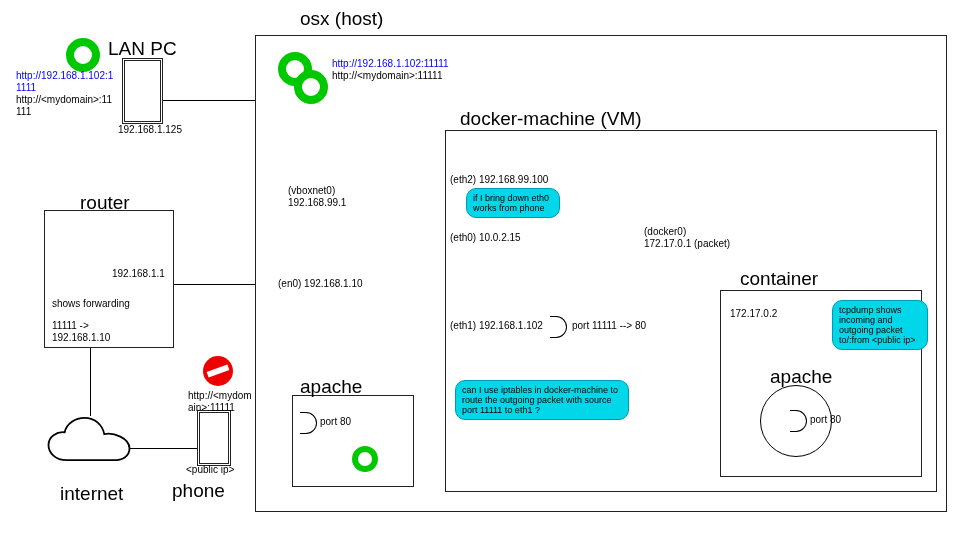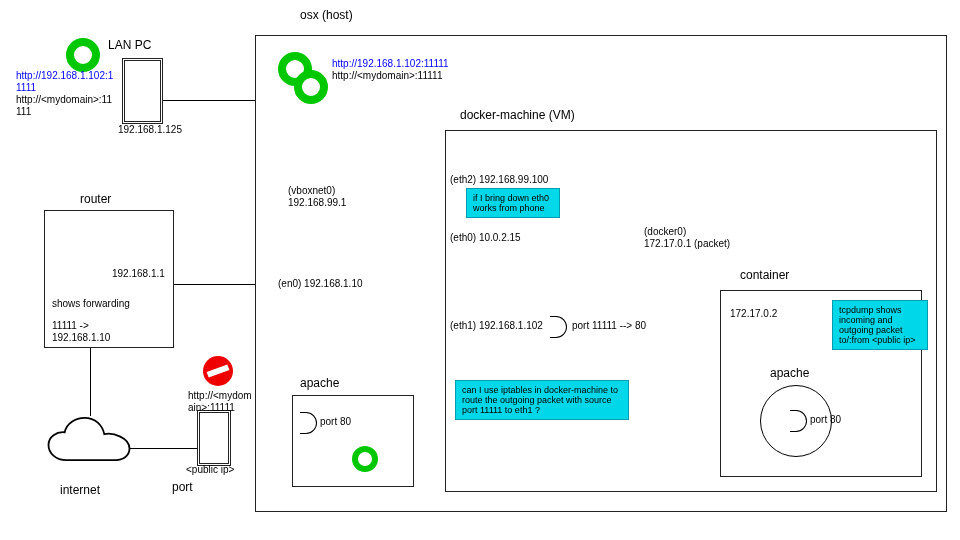--- a/index.html
+++ b/index.html
@@ -1,25 +1,25 @@
 <!DOCTYPE html>
 <html><head>
 <meta charset="utf-8">
 <style>
   html,body{margin:0;padding:0;width:960px;height:540px;font-family:Arial,Helvetica,sans-serif;font-size:10px;color:#000;background:#fff;overflow:hidden}
   .abs{position:absolute}
   .box{border:1px solid #222;background:#fff}
-  .title{font-size:12px}
+  .title{font-size:19px}
   .small{font-size:10px;line-height:1.2}
   .link{color:#00f;}
   .donut{border-radius:50%;border:8px solid #00c800;background:#fff}
   .donut-sm{border-radius:50%;border:6px solid #00c800;background:#fff}
   .no-entry{width:30px;height:30px;border-radius:50%;background:#e00;display:flex;align-items:center;justify-content:center}
   .no-entry::after{content:"";width:22px;height:6px;background:#fff;transform:rotate(-20deg)}
-  .callout{background:#00d7e8;border:1px solid #009bb0;border-radius:0;padding:4px 6px;font-size:9px;color:#000}
+  .callout{background:#00d7e8;border:1px solid #009bb0;border-radius:10px;padding:4px 6px;font-size:9px;color:#000}
   .cloud{position:absolute;width:90px;height:60px}
   .cloud svg{width:100%;height:100%}
   .portD{width:16px;height:20px;border:1px solid #000;border-left:none;border-top-right-radius:12px;border-bottom-right-radius:12px;background:#fff}
   .line{position:absolute;background:#000}
   .hline{height:1px}
   .vline{width:1px}
 </style>
 </head>
 <body>
 
@@ -102,17 +102,17 @@
 <div class="abs small" style="left:52px;top:298px">shows forwarding</div>
 <div class="abs small" style="left:52px;top:320px;width:80px">11111 -&gt; 192.168.1.10</div>
 
 <div class="cloud" style="left:44px;top:414px">
   <svg viewBox="0 0 100 64">
       <path d="M25 50c-12 0-20-8-20-17s9-15 18-14c2-10 12-16 22-16 12 0 20 8 22 18 10-2 28 4 28 16 0 9-8 13-18 13H25z" fill="#fff" stroke="#000" stroke-width="2"></path>
     </svg>
 </div>
 <div class="abs title" style="left:60px;top:483px">internet</div>
 
-<div class="abs title" style="left:172px;top:480px">port</div>
+<div class="abs title" style="left:172px;top:480px">phone</div>
 <div class="abs box" style="left:197px;top:410px;width:28px;height:50px;border:3px double #222"></div>
 <div class="abs small" style="left:186px;top:464px">&lt;public ip&gt;</div>
 <div class="abs no-entry" style="left:203px;top:356px"></div>
 <div class="abs small" style="left:188px;top:390px;width:66px;word-break:break-all">http://&lt;mydomain&gt;:11111</div>
 
 </body></html>

